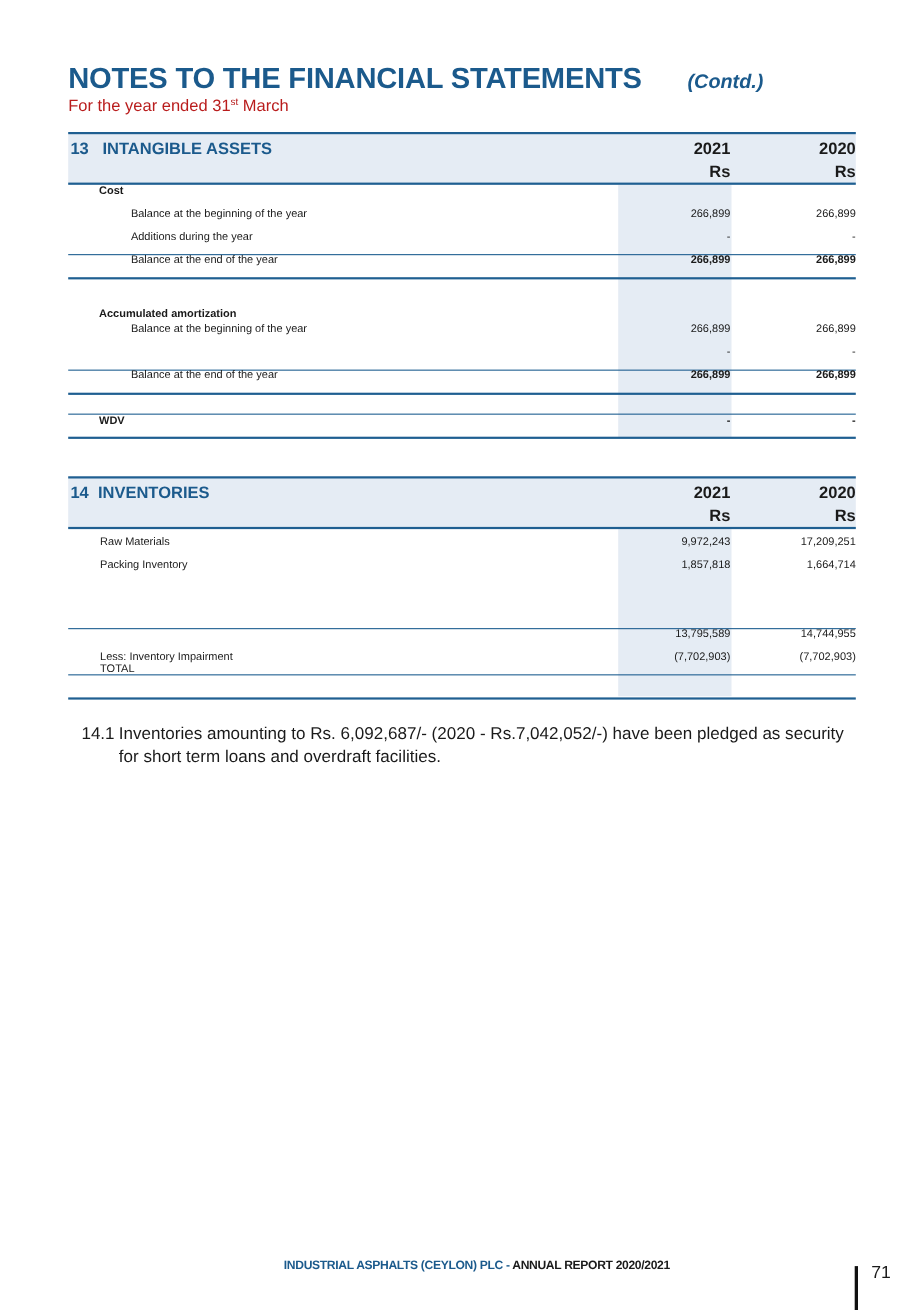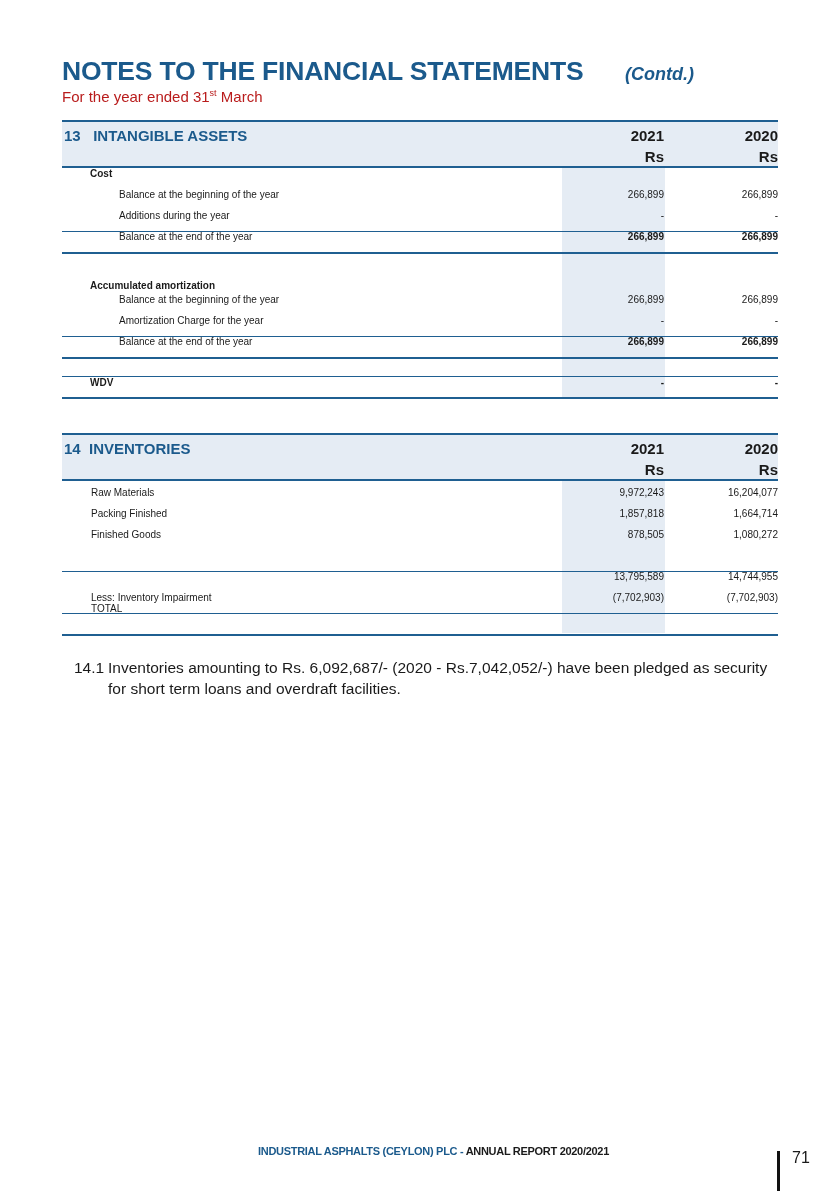--- a/index.html
+++ b/index.html
@@ -75,21 +75,20 @@
 
   <div class="row" style="top:159px;">
     <span class="lbl b" style="left:28px;">Accumulated amortization</span>
   </div>
   <div class="row" style="top:173px;">
     <span class="lbl" style="left:57px;">Balance at the beginning of the year</span>
     <span class="v1">266,899</span>
     <span class="v2">266,899</span>
   </div>
   <div class="row" style="top:194px;">
-    <span class="lbl" style="left:57px;">Amortization Charge for the year</span>
     <span class="v1">-</span>
     <span class="v2">-</span>
   </div>
   <div class="line" style="top:216px;"></div>
   <div class="row" style="top:215px;">
     <span class="lbl" style="left:57px;">Balance at the end of the year</span>
     <span class="v1 b">266,899</span>
     <span class="v2 b">266,899</span>
   </div>
   <div class="line thick" style="top:237px;"></div>
@@ -109,31 +108,26 @@
     <div class="h-title">14  INVENTORIES</div>
     <div class="yr" style="left:512px; top:5px;">2021</div>
     <div class="yr" style="left:512px; top:26px;">Rs</div>
     <div class="yr" style="left:626px; top:5px;">2020</div>
     <div class="yr" style="left:626px; top:26px;">Rs</div>
   </div>
 
   <div class="row" style="top:53px;">
     <span class="lbl" style="left:29px;">Raw Materials</span>
     <span class="v1">9,972,243</span>
-    <span class="v2">16,204,077</span>
+    <span class="v2">17,209,251</span>
   </div>
   <div class="row" style="top:74px;">
-    <span class="lbl" style="left:29px;">Packing Finished</span>
+    <span class="lbl" style="left:29px;">Packing Inventory</span>
     <span class="v1">1,857,818</span>
     <span class="v2">1,664,714</span>
-  </div>
-  <div class="row" style="top:95px;">
-    <span class="lbl" style="left:29px;">Finished Goods</span>
-    <span class="v1">878,505</span>
-    <span class="v2">1,080,272</span>
   </div>
   <div class="line" style="top:138px;"></div>
   <div class="row" style="top:137px;">
     <span class="lbl" style="left:29px;margin-top:32px;">TOTAL</span>
     <span class="v1">13,795,589</span>
     <span class="v2">14,744,955</span>
   </div>
   <div class="row" style="top:158px;">
     <span class="lbl" style="left:29px;">Less: Inventory Impairment</span>
     <span class="v1">(7,702,903)</span>

